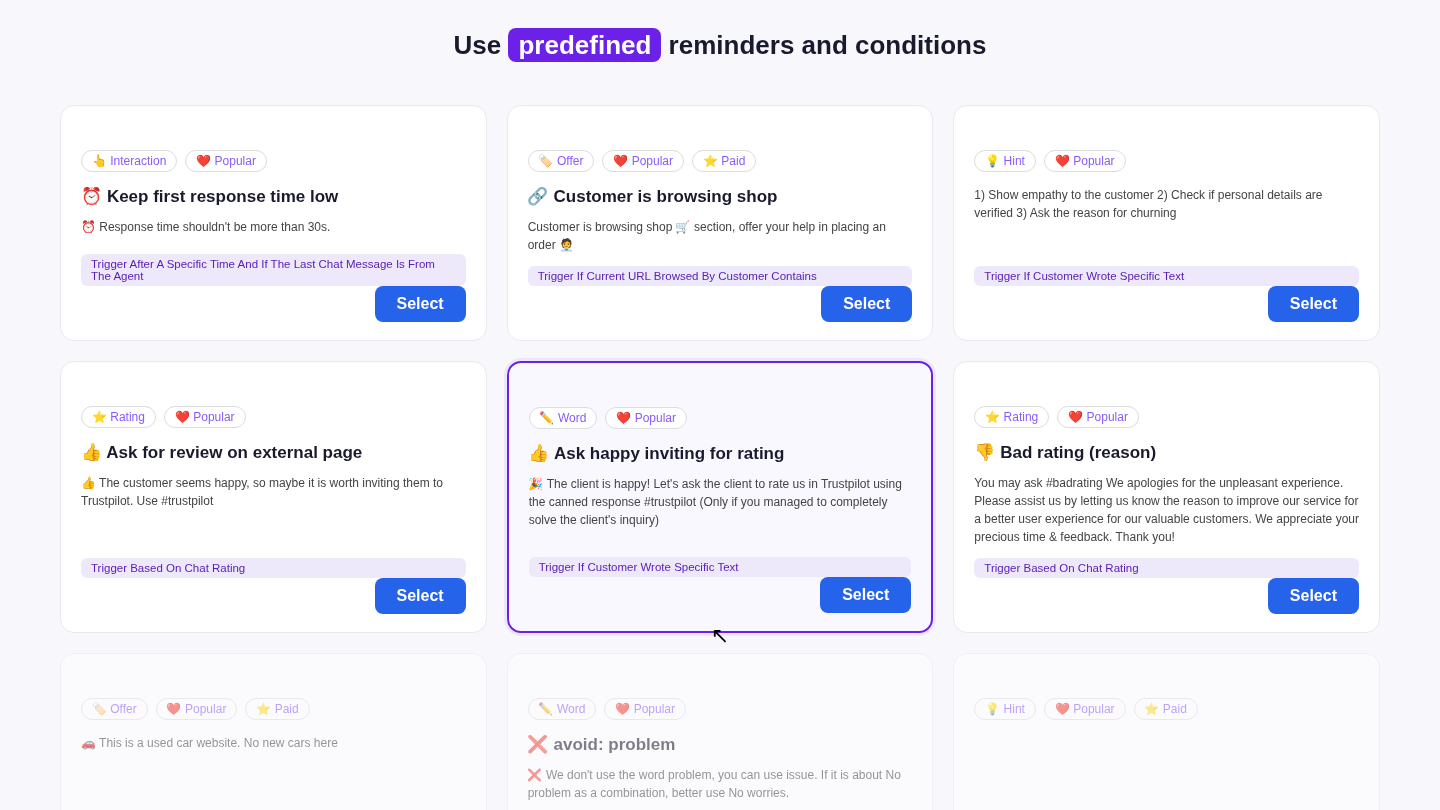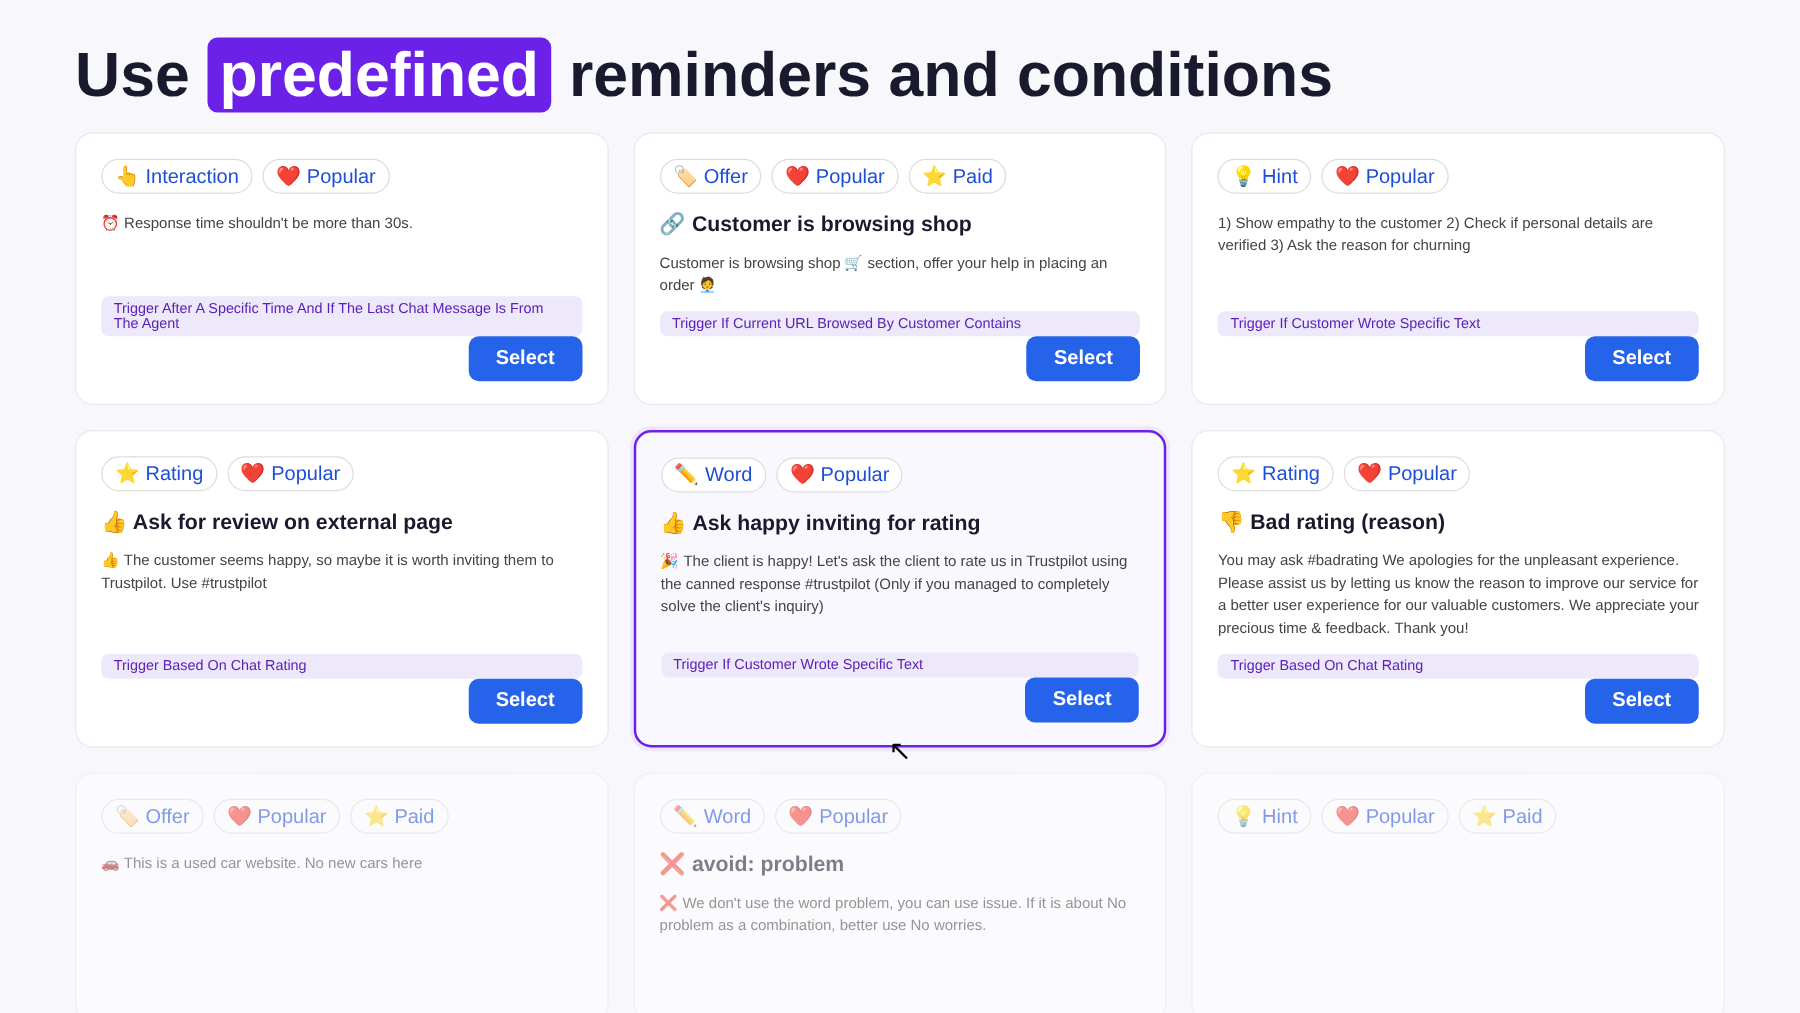--- a/index.html
+++ b/index.html
@@ -3,25 +3,25 @@
   <meta charset="utf-8">
   <style>
     * { box-sizing: border-box; margin: 0; padding: 0; }
     body {
       font-family: -apple-system, BlinkMacSystemFont, 'Segoe UI', sans-serif;
       background: #f8f8fc;
       min-height: 810px;
       padding: 30px 60px 40px;
     }
     .page-title {
-      text-align: left;
-      font-size: 50px;
+      text-align: center;
+      font-size: 26px;
       font-weight: 800;
       color: #1a1a2e;
-      margin-bottom: 16px;
+      margin-bottom: 44px;
       line-height: 1.2;
     }
     .highlight {
       background: #6b21e8;
       color: #fff;
       border-radius: 8px;
       padding: 2px 10px;
     }
     .grid {
       display: grid;
@@ -49,27 +49,28 @@
     .tags {
       display: flex;
       gap: 8px;
       flex-wrap: wrap;
       margin-bottom: 14px;
     }
     .tag {
       display: inline-flex;
       align-items: center;
       gap: 4px;
-      font-size: 16px;
+      font-size: 12px;
       font-weight: 500;
       border: 1.5px solid #ddd;
       border-radius: 20px;
       padding: 3px 10px;
-      color: #1d4ed8;
+      color: #8b5cf6;
       background: #fff;
+      margin-top: 24px;
     }
     .card-title {
       font-size: 17px;
       font-weight: 800;
       color: #1a1a2e;
       margin-bottom: 10px;
       line-height: 1.3;
     }
     .card-desc {
       font-size: 12px;
@@ -117,20 +118,21 @@
 <h1 class="page-title">
   <span>Use </span><span class="highlight">predefined</span><span> reminders and conditions</span>
 </h1>
 
 <div class="grid" id="cards-container">
     <div class="card">
       <div class="tags">
         <span class="tag">👆 Interaction</span>
         <span class="tag">❤️ Popular</span>
       </div>
+      <div class="card-title">⏰ Keep first response time low</div>
       <div class="card-desc">⏰ Response time shouldn't be more than 30s.</div>
       <div class="trigger-badge">Trigger After A Specific Time And If The Last Chat Message Is From The Agent</div>
       <div class="card-footer">
         <button class="btn-select">Select</button>
       </div>
     </div>
     <div class="card">
       <div class="tags">
         <span class="tag">🏷️ Offer</span>
         <span class="tag">❤️ Popular</span>

